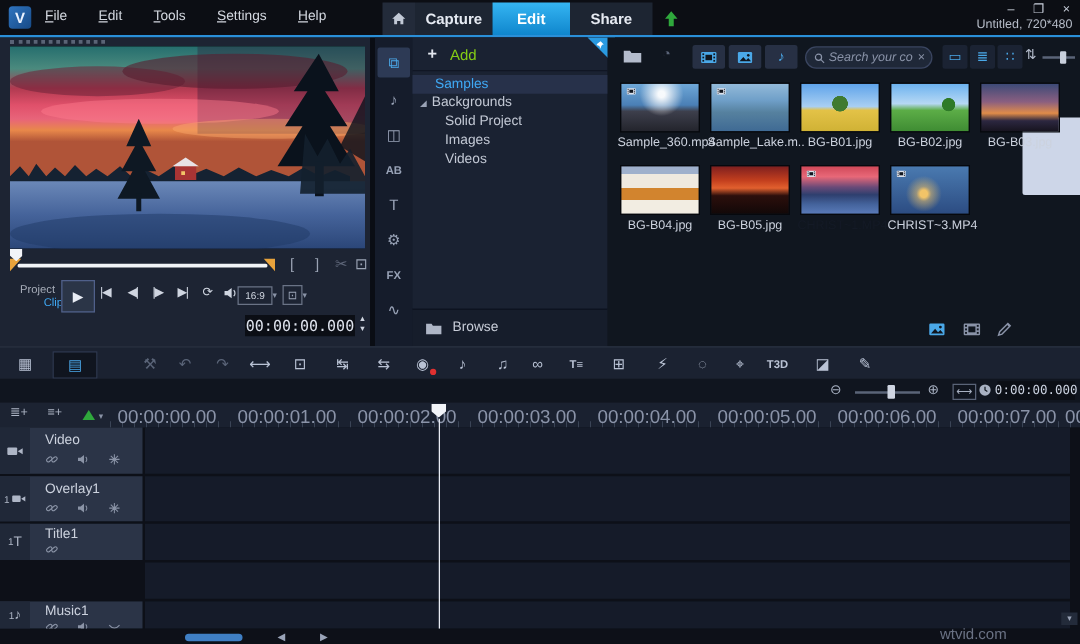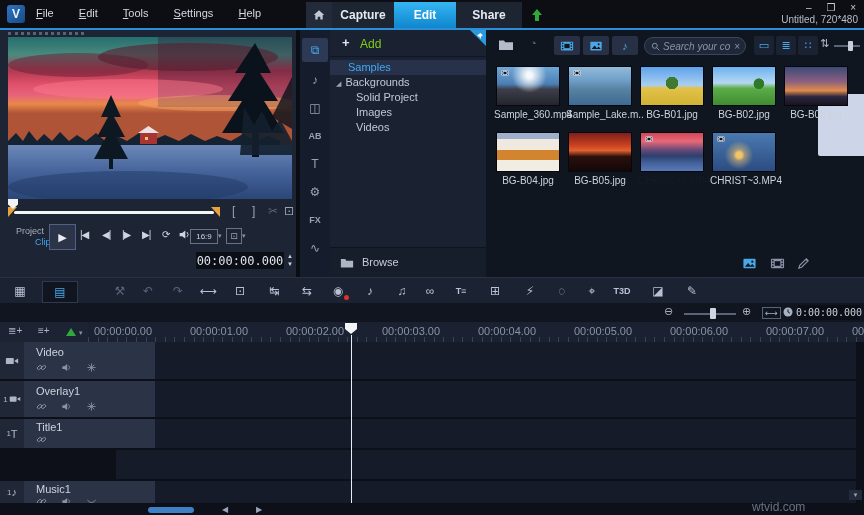--- a/index.html
+++ b/index.html
@@ -127,24 +127,24 @@
   
   #timeline{left:0;top:322px;width:864px;height:193px;}
   #tl-corner{left:0;top:0;width:88px;height:20px;background:#1c2332;}
   .tm-ic{top:3px;color:#aeb6c6;font-size:10px;}
   #tm-green{left:66px;top:6px;width:0;height:0;border-left:5px solid transparent;border-right:5px solid transparent;
     border-bottom:8px solid #2fa83c;}
   #tm-green-drop{left:79px;top:7px;font-size:7px;color:#8a93a6;}
   #ruler{left:88px;top:0;width:776px;height:20px;background:#1a2130;
     background-image:repeating-linear-gradient(90deg,#3a4456 0 1px,transparent 1px 9.6px);
     background-size:100% 5px;background-position:0 15px;background-repeat:no-repeat;}
-  .ruler-lbl{top:3px;font-size:11px;color:#8a93a8;white-space:nowrap;}
+  .ruler-lbl{top:3px;font-size:15px;color:#8a93a8;white-space:nowrap;}
   #tracks{left:0;top:20px;width:864px;height:161px;}
   .trow{left:0;width:864px;}
-  .t-head{position:absolute;left:0;top:0;width:114px;height:100%;background:#2b3447;padding-left:41px;}
+  .t-head{position:absolute;left:0;top:0;width:114px;height:100%;background:#2b3447;}
   .t-icon{position:absolute;left:0;top:0;width:24px;height:100%;background:#202838;color:#aeb6c6;
     display:flex;align-items:center;justify-content:center;}
   .t-label{position:absolute;left:36px;top:4px;font-size:11px;color:#ccd2de;}
   .t-btns{position:absolute;left:36px;top:20px;width:74px;display:flex;gap:14px;color:#8a93a6;}
   .trow.short .t-label{top:2px;}
   .trow.short .t-btns{top:15px;}
   .t-lane{position:absolute;left:116px;top:0;width:740px;height:100%;background:#151b29;}
   #vscroll{left:856px;top:20px;width:8px;height:173px;background:#0d1018;}
   #vscroll-drop{left:849px;top:168px;width:13px;height:10px;background:#232b3a;color:#9aa3b6;font-size:7px;}
   #playhead-head{left:345px;top:1px;width:12px;height:11px;background:#f2f4f8;

